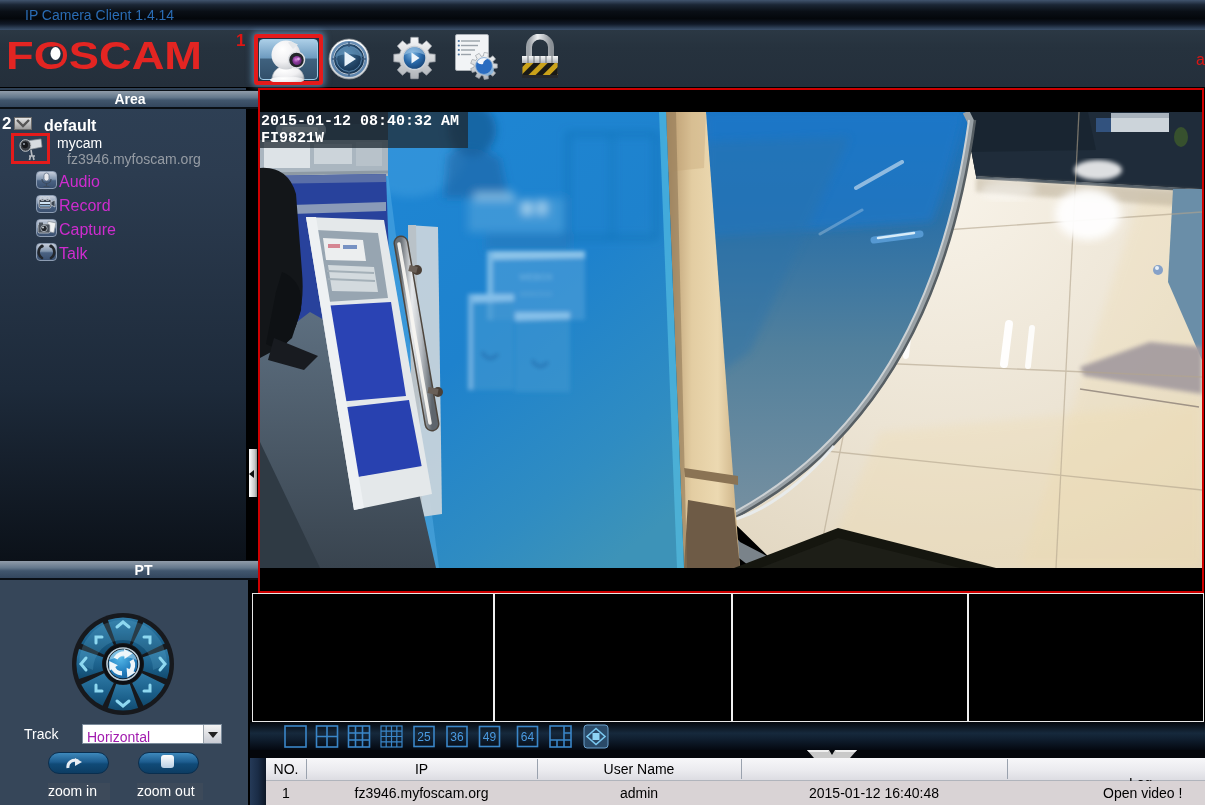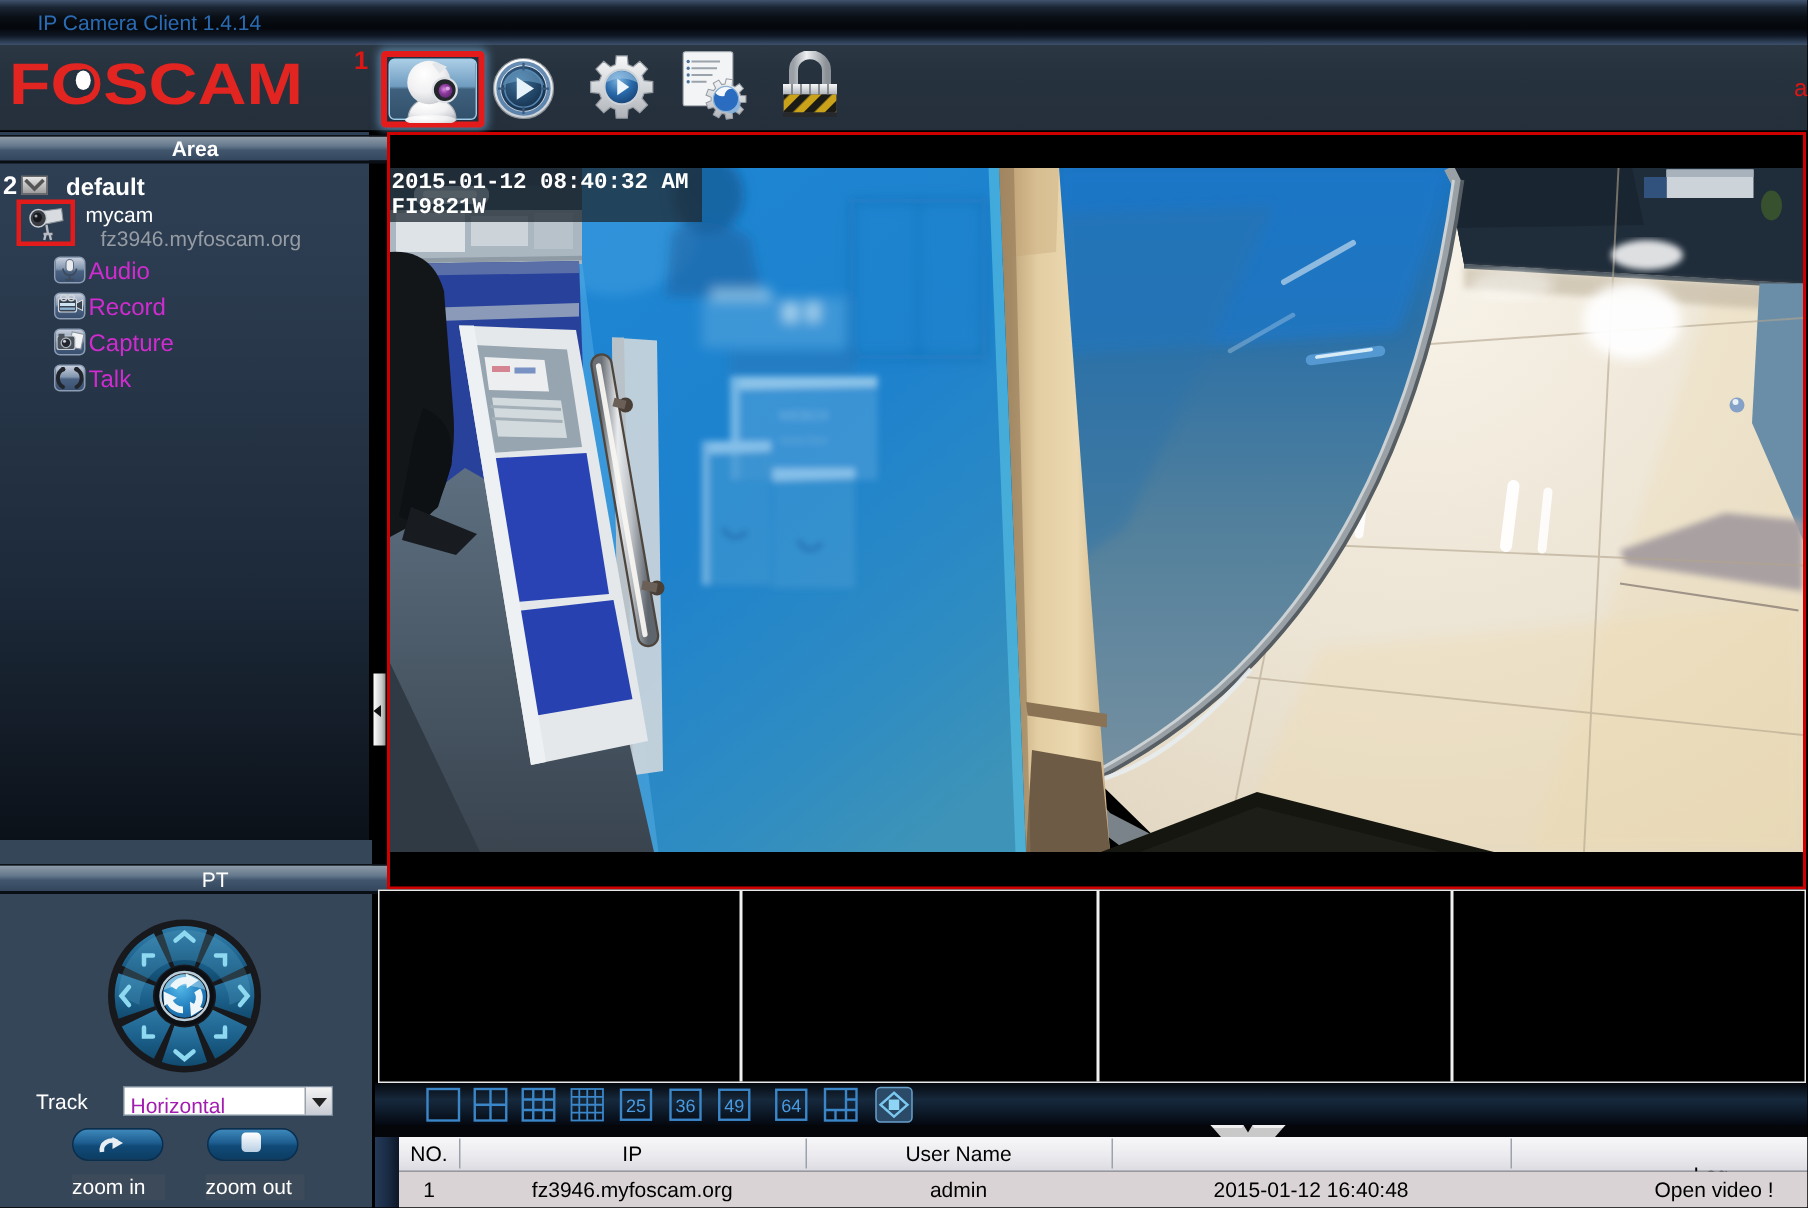--- a/index.html
+++ b/index.html
@@ -29,24 +29,24 @@
 
 #sidebar { left:0; top:88px; width:248px; height:717px;
   background:linear-gradient(180deg,#2e4055 0%,#2c3c50 12%,#1d2a3a 42%,#0a0f16 68%,#000 88%);
   border-right:2px solid #000; }
 .panelbar { position:absolute; left:0; width:260px; height:19px;
   background:linear-gradient(180deg,#909ca9 0%,#64788c 40%,#41566d 58%,#33465d 100%);
   border-top:1px solid #0c1218; border-bottom:2px solid #0a0f15;
   color:#fff; font-weight:bold; font-size:14px; text-align:center; line-height:17px; }
 #areabar { top:2px; }
 #ptpanel { position:absolute; left:0; top:472px; width:248px; height:245px; background:#364659; }
-#ptbar2 { position:absolute; left:0; top:16px; width:287px; height:20px;
+#ptbar2 { position:absolute; left:0; top:0px; width:287px; height:20px;
   background:linear-gradient(180deg,#909ca9 0%,#64788c 40%,#41566d 58%,#33465d 100%);
   border-top:1px solid #0c1218; border-bottom:2px solid #0a0f15;
-  color:#fff; font-weight:normal; font-size:14px; text-align:center; line-height:18px; }
+  color:#fff; font-weight:bold; font-size:14px; text-align:center; line-height:18px; }
 
 .treetxt { position:absolute; color:#fff; }
 .mag { color:#cf2ccf; font-size:16px; }
 .ticon { position:absolute; width:21px; height:18px; border-radius:4px;
   border:1px solid #8c9cb2;
   background:linear-gradient(180deg,#c6cedc 0%,#8296ae 45%,#4a6282 55%,#3a5070 100%); }
 
 
 #trackdd { left:82px; top:636px; width:140px; height:20px; background:#fff; border:1px solid #7a8a9a; }
 #trackdd .txt { position:absolute; left:4px; top:4px; font-size:14px; color:#a21caf; }

